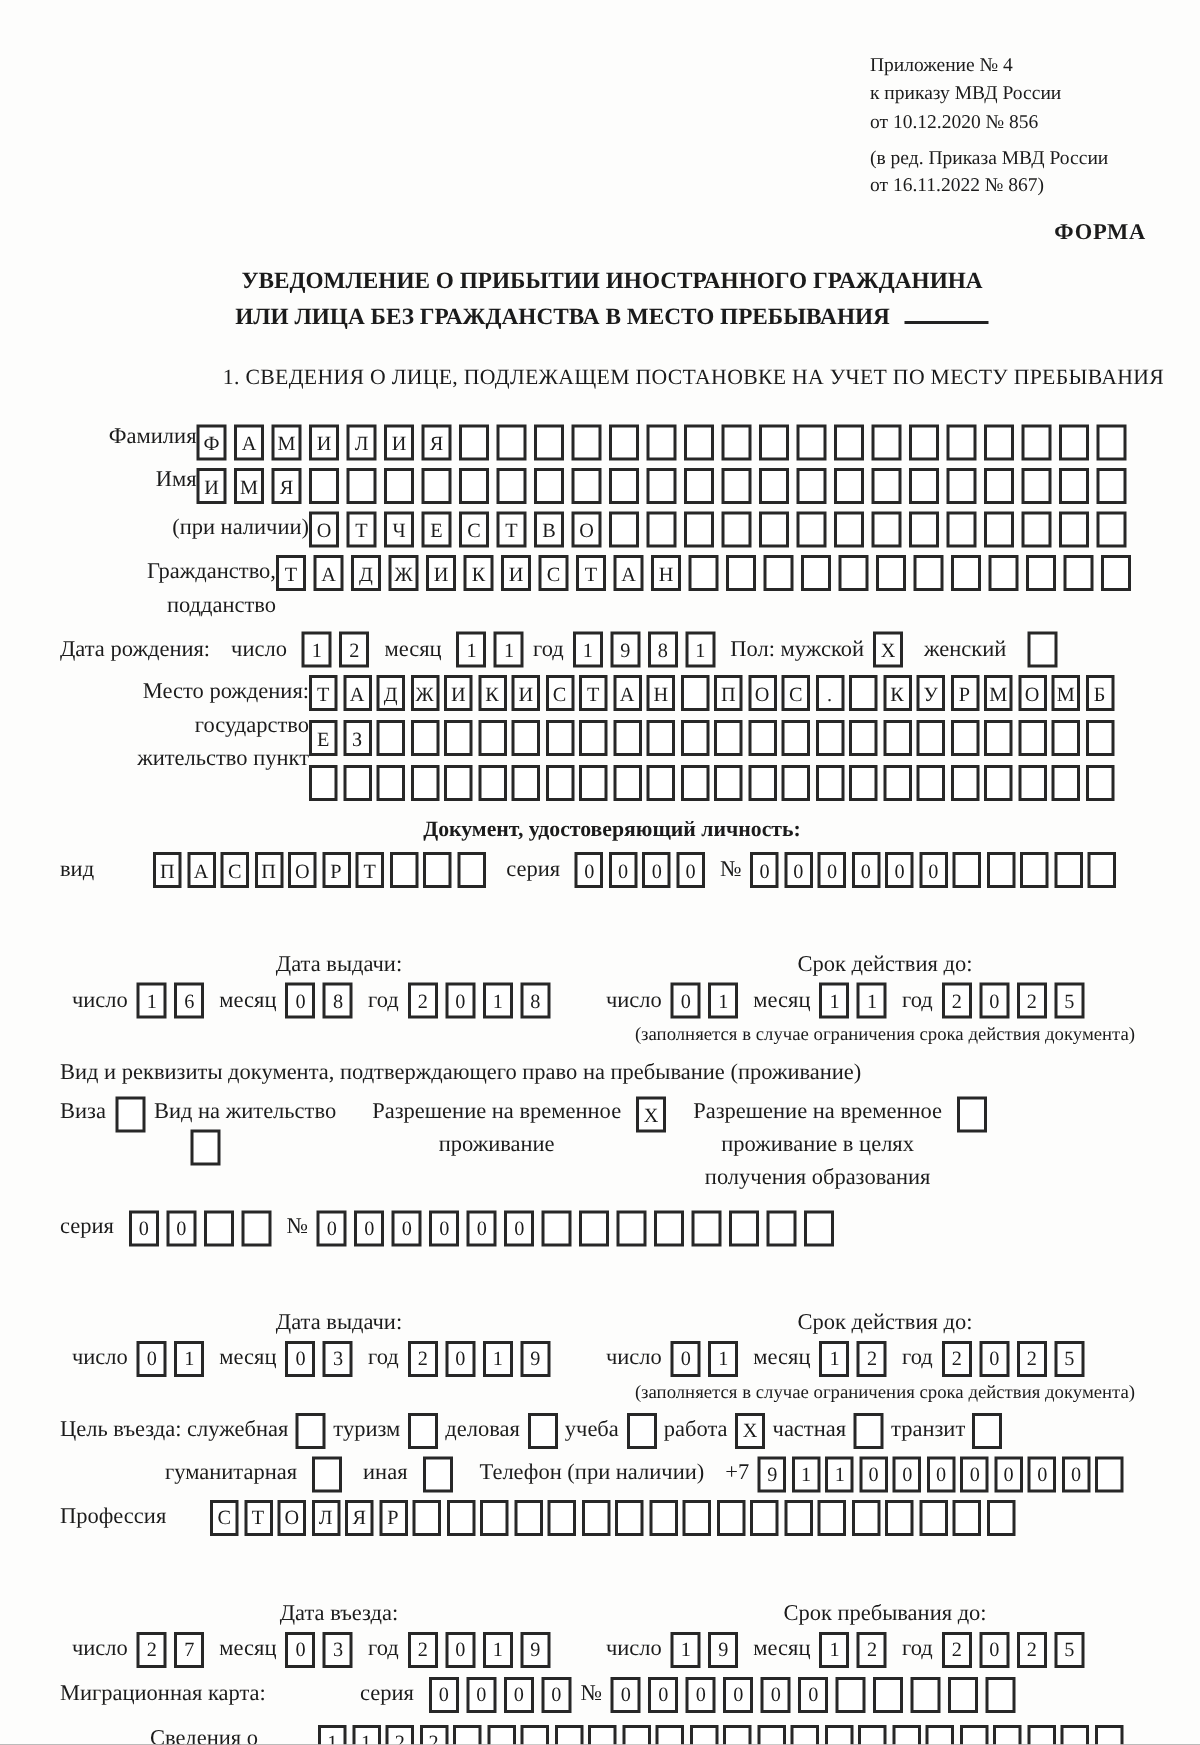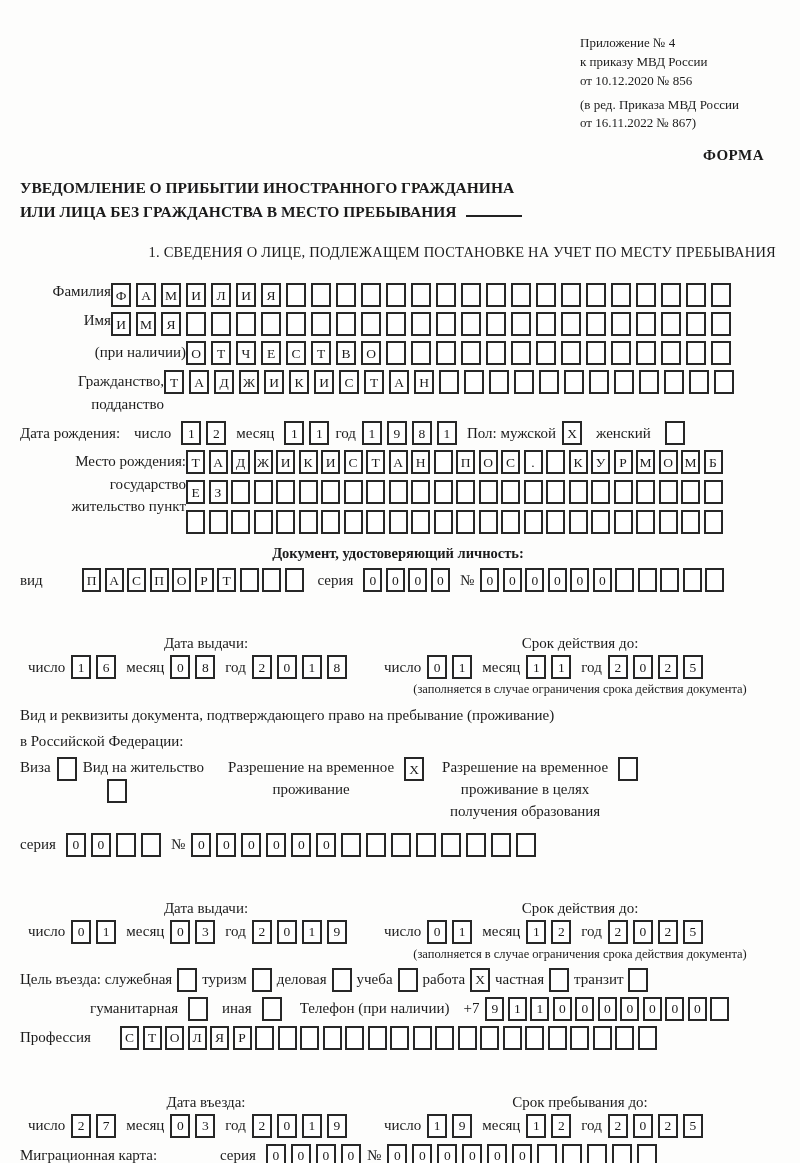--- a/index.html
+++ b/index.html
@@ -1,26 +1,26 @@
 <!DOCTYPE html>
 <html><head>
 <meta charset="utf-8">
 <style>
   html,body{margin:0;padding:0;background:#888;}
   .page{
     width:800px;height:1163px;margin:0 auto;background:#fdfdfc;color:#1b1b1b;
     font-family:"Liberation Serif","DejaVu Serif",serif;
-    box-sizing:border-box;padding:34px 24px 10px 20px;overflow:hidden;position:relative;
+    box-sizing:border-box;padding:34px 24px 10px 40px;overflow:hidden;position:relative;
   }
   
   .hdr{margin-left:auto;width:196px;font-size:13px;line-height:1.45;}
   .hdr .sub{margin-top:5px;}
   .forma{text-align:right;font-weight:bold;font-size:15px;margin:14px 12px 0 0;letter-spacing:.5px;}
   
-  .title{text-align:left;font-weight:bold;font-size:15.5px;line-height:1.55;margin-top:12px;}
+  .title{text-align:center;font-weight:bold;font-size:15.5px;line-height:1.55;margin-top:12px;}
   .blank{display:inline-block;width:56px;border-bottom:2px solid #222;height:14px;margin-left:10px;}
   .sec{ text-align:right;font-weight:normal;font-size:14.5px;margin:20px 0 22px 0;letter-spacing:.2px;}
   
   .row{display:flex;align-items:flex-start;margin-bottom:5px;text-align:right;}
   .rb{display:flex;align-items:center;margin-bottom:5px;}
   .lbl{font-size:15px;white-space:nowrap;}
   .lblcol{font-size:15px;line-height:1.5;flex-shrink:0;}
   .w91{width:91px;flex-shrink:0;}
   .w166{width:166px;flex-shrink:0;}
   .w144{width:144px;flex-shrink:0;}
@@ -405,21 +405,20 @@
             <span class="cbox">0</span>
             <span class="cbox">2</span>
             <span class="cbox">5</span>
           </span>
       </div>
       <div class="dnote">(заполняется в случае ограничения срока действия документа)</div>
     </div>
   </div>
 
   <div class="plain" style="margin-top:6px;">Вид и реквизиты документа, подтверждающего право на пребывание (проживание)</div>
-  <div class="plain">в Российской Федерации:</div>
 
   <div class="permits">
     <div class="pitem">
       <span class="ptext">Виза</span>
       <span class="boxes" style="margin-left:6px;">
           <span class="cbox"></span>
         </span>
     </div>
     <div class="pitem" style="margin-left:6px;flex-direction:column;">
       <span class="ptext">Вид на жительство</span>

